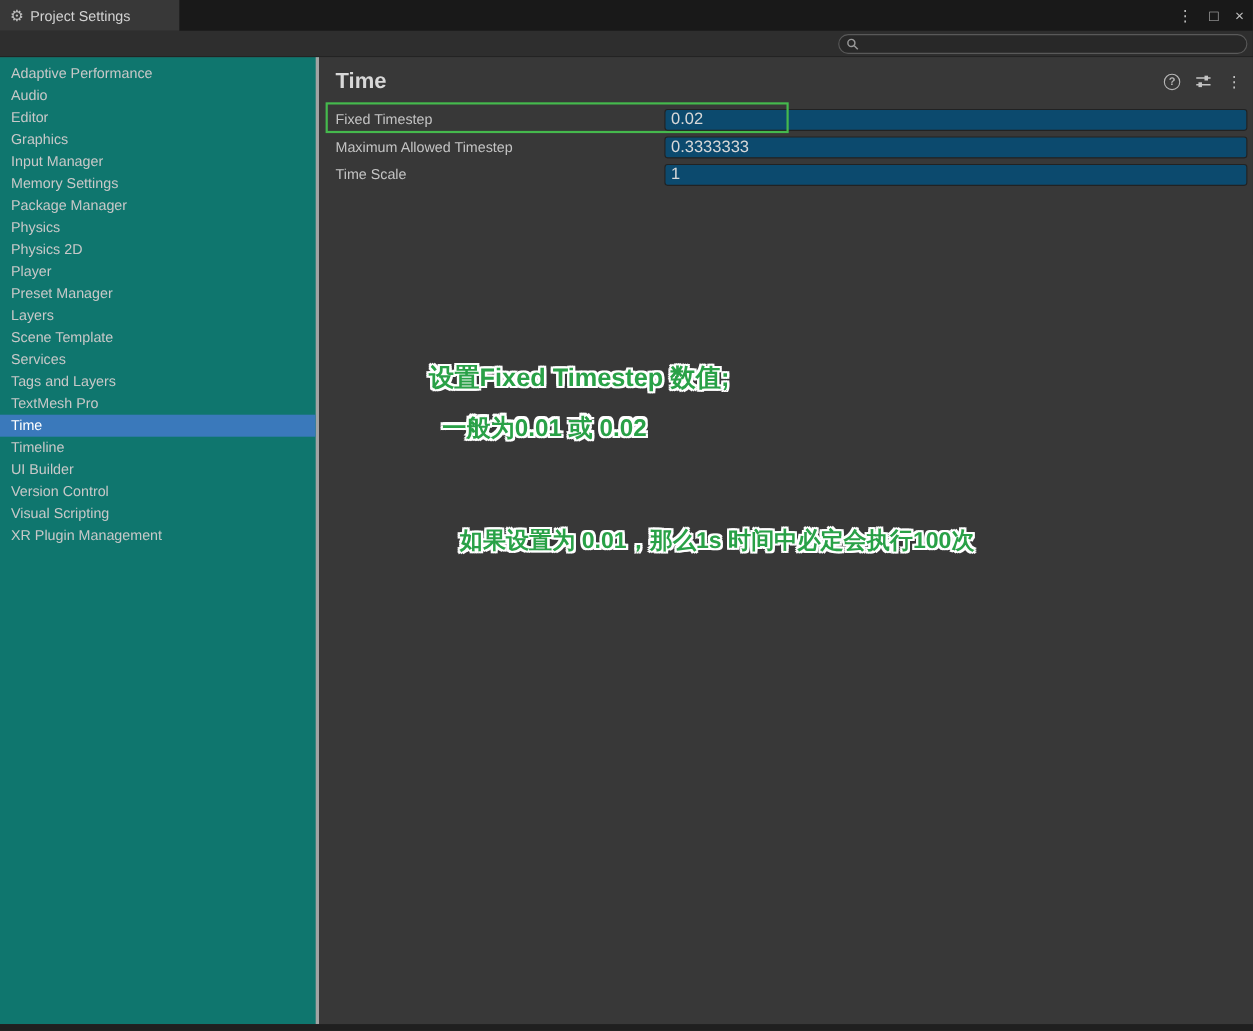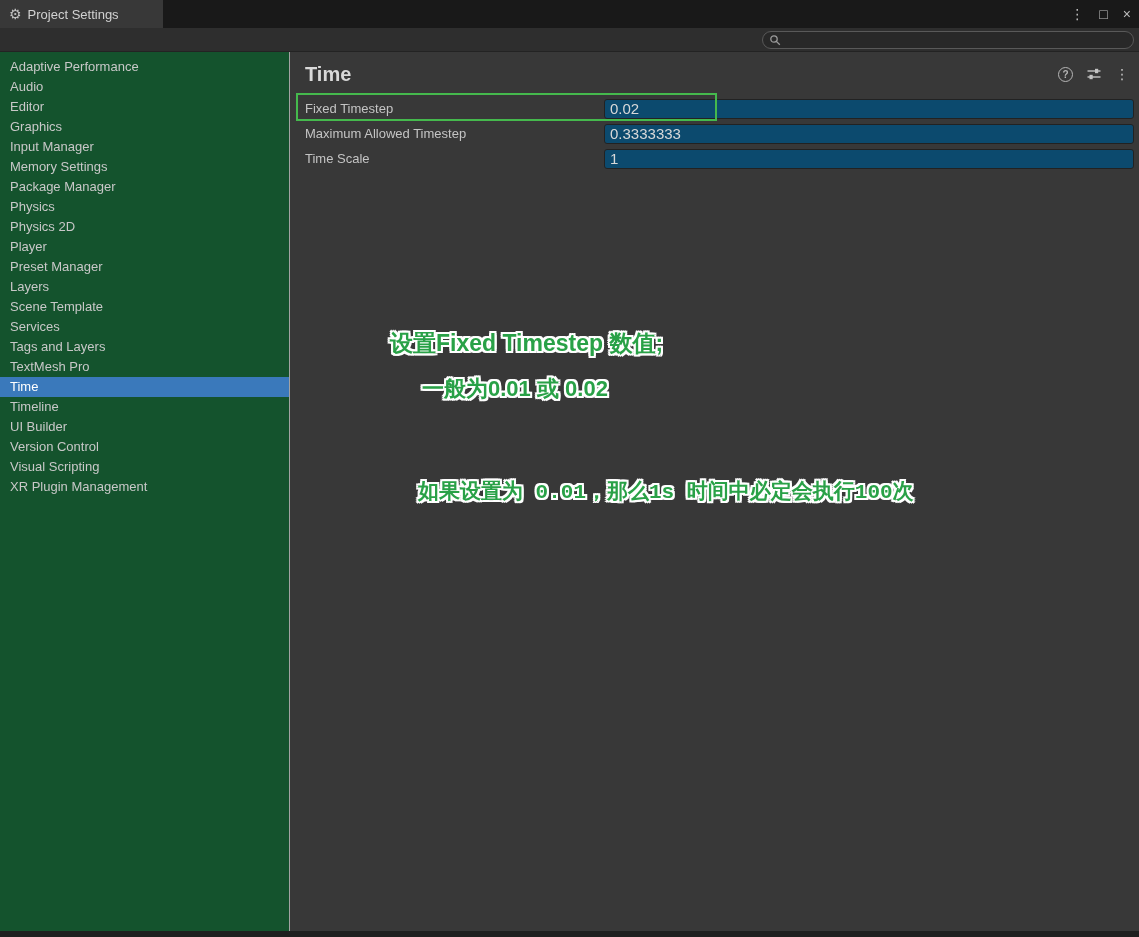--- a/index.html
+++ b/index.html
@@ -19,21 +19,21 @@
   .win-controls { position:absolute; right:8px; top:0; height:28px; display:flex; align-items:center; gap:15px; color:#bdbdbd; font-size:14px; }
   .win-controls span { cursor:default; line-height:1; }
 
   
   .toolbar { height:24px; background:#2e2e2e; border-bottom:1px solid #232323; display:flex; justify-content:flex-end; align-items:center; padding:0 5px; flex:0 0 auto; }
   .searchbox { width:372px; height:18px; background:#282828; border:1px solid #595959; border-radius:9px; display:flex; align-items:center; padding:0 6px; gap:5px; }
   .searchbox input { flex:1; background:transparent; border:none; outline:none; color:#d2d2d2; font-size:12px; height:14px; font-family:"Liberation Sans", sans-serif; }
 
   
   .body { flex:1; display:flex; min-height:0; }
-  .sidebar { width:290px; border-right:1px solid #a3a3a3; padding-top:5px; overflow:hidden; flex:0 0 auto; background:#14532d; }
+  .sidebar { width:290px; border-right:3px solid #a3a3a3; padding-top:5px; overflow:hidden; flex:0 0 auto; background:#0f766e; }
   .side-item { height:20px; line-height:20px; padding-left:10px; font-size:13px; color:#c8c8c8; white-space:nowrap; cursor:default; }
   .side-item.selected { background:#3a79bb; color:#ffffff; }
 
   .main { flex:1; position:relative; min-width:0; background:#383838; }
   .main-header { height:44px; display:flex; align-items:center; padding:0 10px 0 15px; }
   .main-title { font-size:20px; font-weight:bold; color:#d8d8d8; flex:1; }
   .header-icons { display:flex; align-items:center; gap:13px; }
   .help-icon { width:15px; height:15px; border:1px solid #b5b5b5; border-radius:50%; color:#b5b5b5; font-size:10px; font-weight:bold; display:flex; align-items:center; justify-content:center; }
   .kebab { color:#c4c4c4; font-size:14px; line-height:1; }
 
@@ -43,22 +43,22 @@
   .row-label { width:314px; padding-left:15px; font-size:13px; color:#c4c4c4; flex:0 0 auto; white-space:nowrap; }
   .row-input { flex:1; height:20px; background:#0c4a6e; border:1px solid #222222; border-radius:3px; color:#d8d8d8; font-size:15px; padding:0 5px; outline:none; font-family:"Liberation Sans", sans-serif; }
 
   .green-box { position:absolute; left:6px; top:41px; width:421px; height:28px; border:2px solid #45b94d; pointer-events:none; }
 
   
   .annotation { position:absolute; font-weight:bold; color:#29a147; white-space:nowrap;
     text-shadow:-2px -2px 0 #fff, 2px -2px 0 #fff, -2px 2px 0 #fff, 2px 2px 0 #fff,
                 -2px 0 0 #fff, 2px 0 0 #fff, 0 -2px 0 #fff, 0 2px 0 #fff; }
   .ann1 { left:100px; top:276px; font-size:23px;text-align:right; }
-  .ann2 { left:112px; top:322px; font-size:22px;margin-left:20px; }
-  .ann3 { left:128px; top:425px; font-size:21px;font-family:Liberation Mono, monospace; }
+  .ann2 { left:112px; top:322px; font-size:22px; }
+  .ann3 { left:128px; top:425px; font-size:21px; }
 
   .bottombar { height:6px; background:#1f1f1f; flex:0 0 auto; }
 </style>
 </head>
 <body>
 
 <div class="window">
 
   <div class="titlebar">
     <div class="tab">

